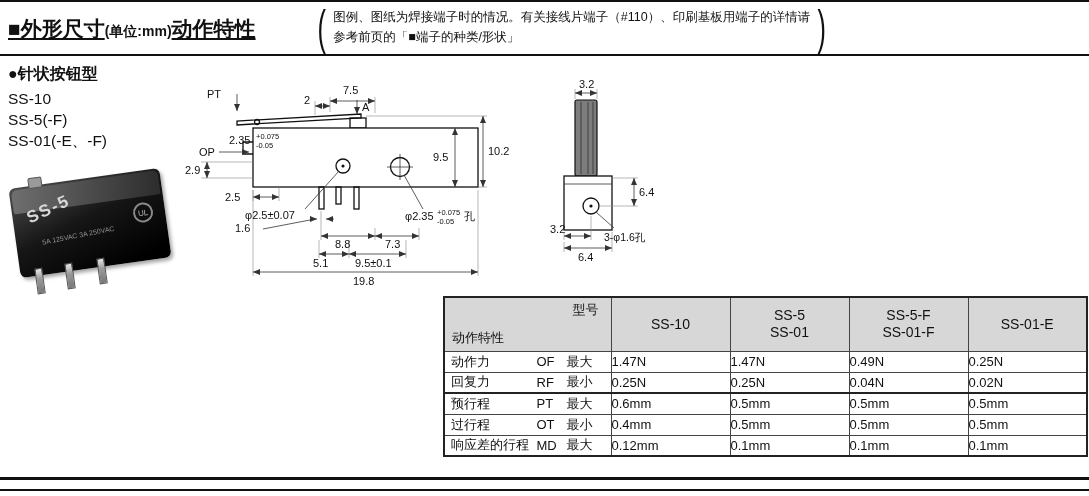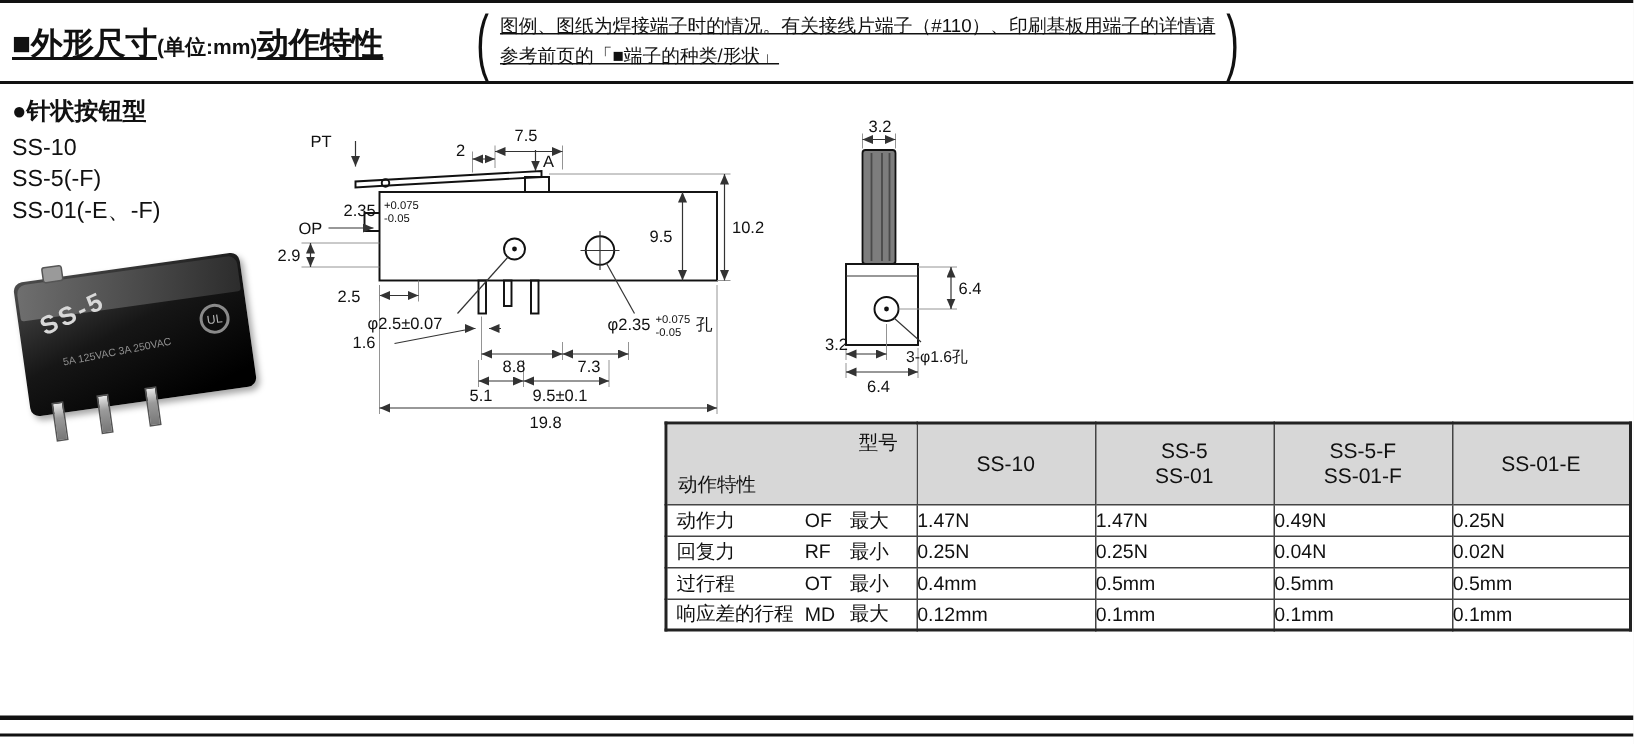--- a/index.html
+++ b/index.html
@@ -12,21 +12,21 @@
   .hr1{position:absolute;left:0;top:54px;width:100%;height:2px;background:#111;}
   .hr2{position:absolute;left:0;top:477px;width:100%;height:3px;background:#111;}
   .hr3{position:absolute;left:0;top:489px;width:100%;height:2px;background:#111;}
 
   
   .title{position:absolute;left:8px;top:15px;display:flex;align-items:baseline;white-space:nowrap;}
   .t-main{font-size:21px;font-weight:bold;text-decoration:underline;}
   .t-unit{font-size:14px;font-weight:bold;text-align:center;}
   .note{position:absolute;left:314px;top:4px;display:flex;align-items:center;}
   .paren{display:inline-block;font-size:46px;line-height:46px;transform:scaleX(.55) scaleY(1.05);}
-  .note-lines{font-size:12.5px;line-height:1.6;margin:0 4px;white-space:nowrap;text-decoration:underline;}
+  .note-lines{font-size:12.5px;line-height:1.6;margin:0 4px;white-space:nowrap;}
 
   
   .type-title{position:absolute;left:8px;top:64px;font-size:16px;font-weight:bold;}
   .models{position:absolute;left:8px;top:88px;font-size:15.5px;line-height:21px;}
 
   
   .photo{position:absolute;left:10px;top:158px;width:175px;height:140px;}
   .ph-body{position:absolute;left:4px;top:20px;width:152px;height:90px;border-radius:6px;
            background:linear-gradient(160deg,#4d4d4d,#161616 45%,#000 90%);
            transform:rotate(-8deg);box-shadow:2px 3px 4px rgba(0,0,0,.35);}
@@ -49,21 +49,21 @@
   svg text{font-family:"Liberation Sans","DejaVu Sans",sans-serif;font-size:11px;fill:#111;}
   svg text.tol{font-size:7.5px;}
   svg text.sm{font-size:10.5px;}
   .dl{stroke:#333;stroke-width:0.8;fill:none;}
   .xl{stroke:#888;stroke-width:0.6;fill:none;}
   .ol{stroke:#111;stroke-width:1.3;fill:none;}
   .olf{stroke:#111;stroke-width:1.3;fill:#fff;}
   .stripe{stroke:#4a4a4a;stroke-width:1.2;fill:none;}
 
   
-  .spec{position:absolute;left:443px;top:281px;width:643px;border-collapse:collapse;
+  .spec{position:absolute;left:443px;top:296px;width:643px;border-collapse:collapse;
         table-layout:fixed;font-size:13px;border:2px solid #222;}
   .spec td{border:1px solid #444;padding:0;}
   .spec tr.head td{background:#d7d7d7;height:44px;text-align:center;font-size:14px;
                    white-space:pre-line;line-height:1.25;}
   .spec td.corner{position:relative;background-color:#d7d7d7;
         background-image:linear-gradient(to bottom right,transparent calc(50% - 1px),#444 calc(50% - 1px),#444 50%,transparent 50%);}
   .c-top{position:absolute;top:4px;right:12px;font-size:13px;}
   .c-bot{position:absolute;bottom:4px;left:7px;font-size:13px;}
   .spec tr.r td{height:21px;}
   .lblwrap{display:flex;align-items:center;height:100%;padding:0 6px;}
@@ -267,20 +267,33 @@
             <span class="lab">回复力</span>
             <span class="sym">RF</span>
             <span class="qua">最小</span>
           </div>
         </td>
         <td class="val">0.25N</td>
         <td class="val">0.25N</td>
         <td class="val">0.04N</td>
         <td class="val">0.02N</td>
       </tr>
+      <tr class="r grp">
+        <td>
+          <div class="lblwrap">
+            <span class="lab">预行程</span>
+            <span class="sym">PT</span>
+            <span class="qua">最大</span>
+          </div>
+        </td>
+        <td class="val">0.6mm</td>
+        <td class="val">0.5mm</td>
+        <td class="val">0.5mm</td>
+        <td class="val">0.5mm</td>
+      </tr>
       <tr class="r">
         <td>
           <div class="lblwrap">
             <span class="lab">过行程</span>
             <span class="sym">OT</span>
             <span class="qua">最小</span>
           </div>
         </td>
         <td class="val">0.4mm</td>
         <td class="val">0.5mm</td>

